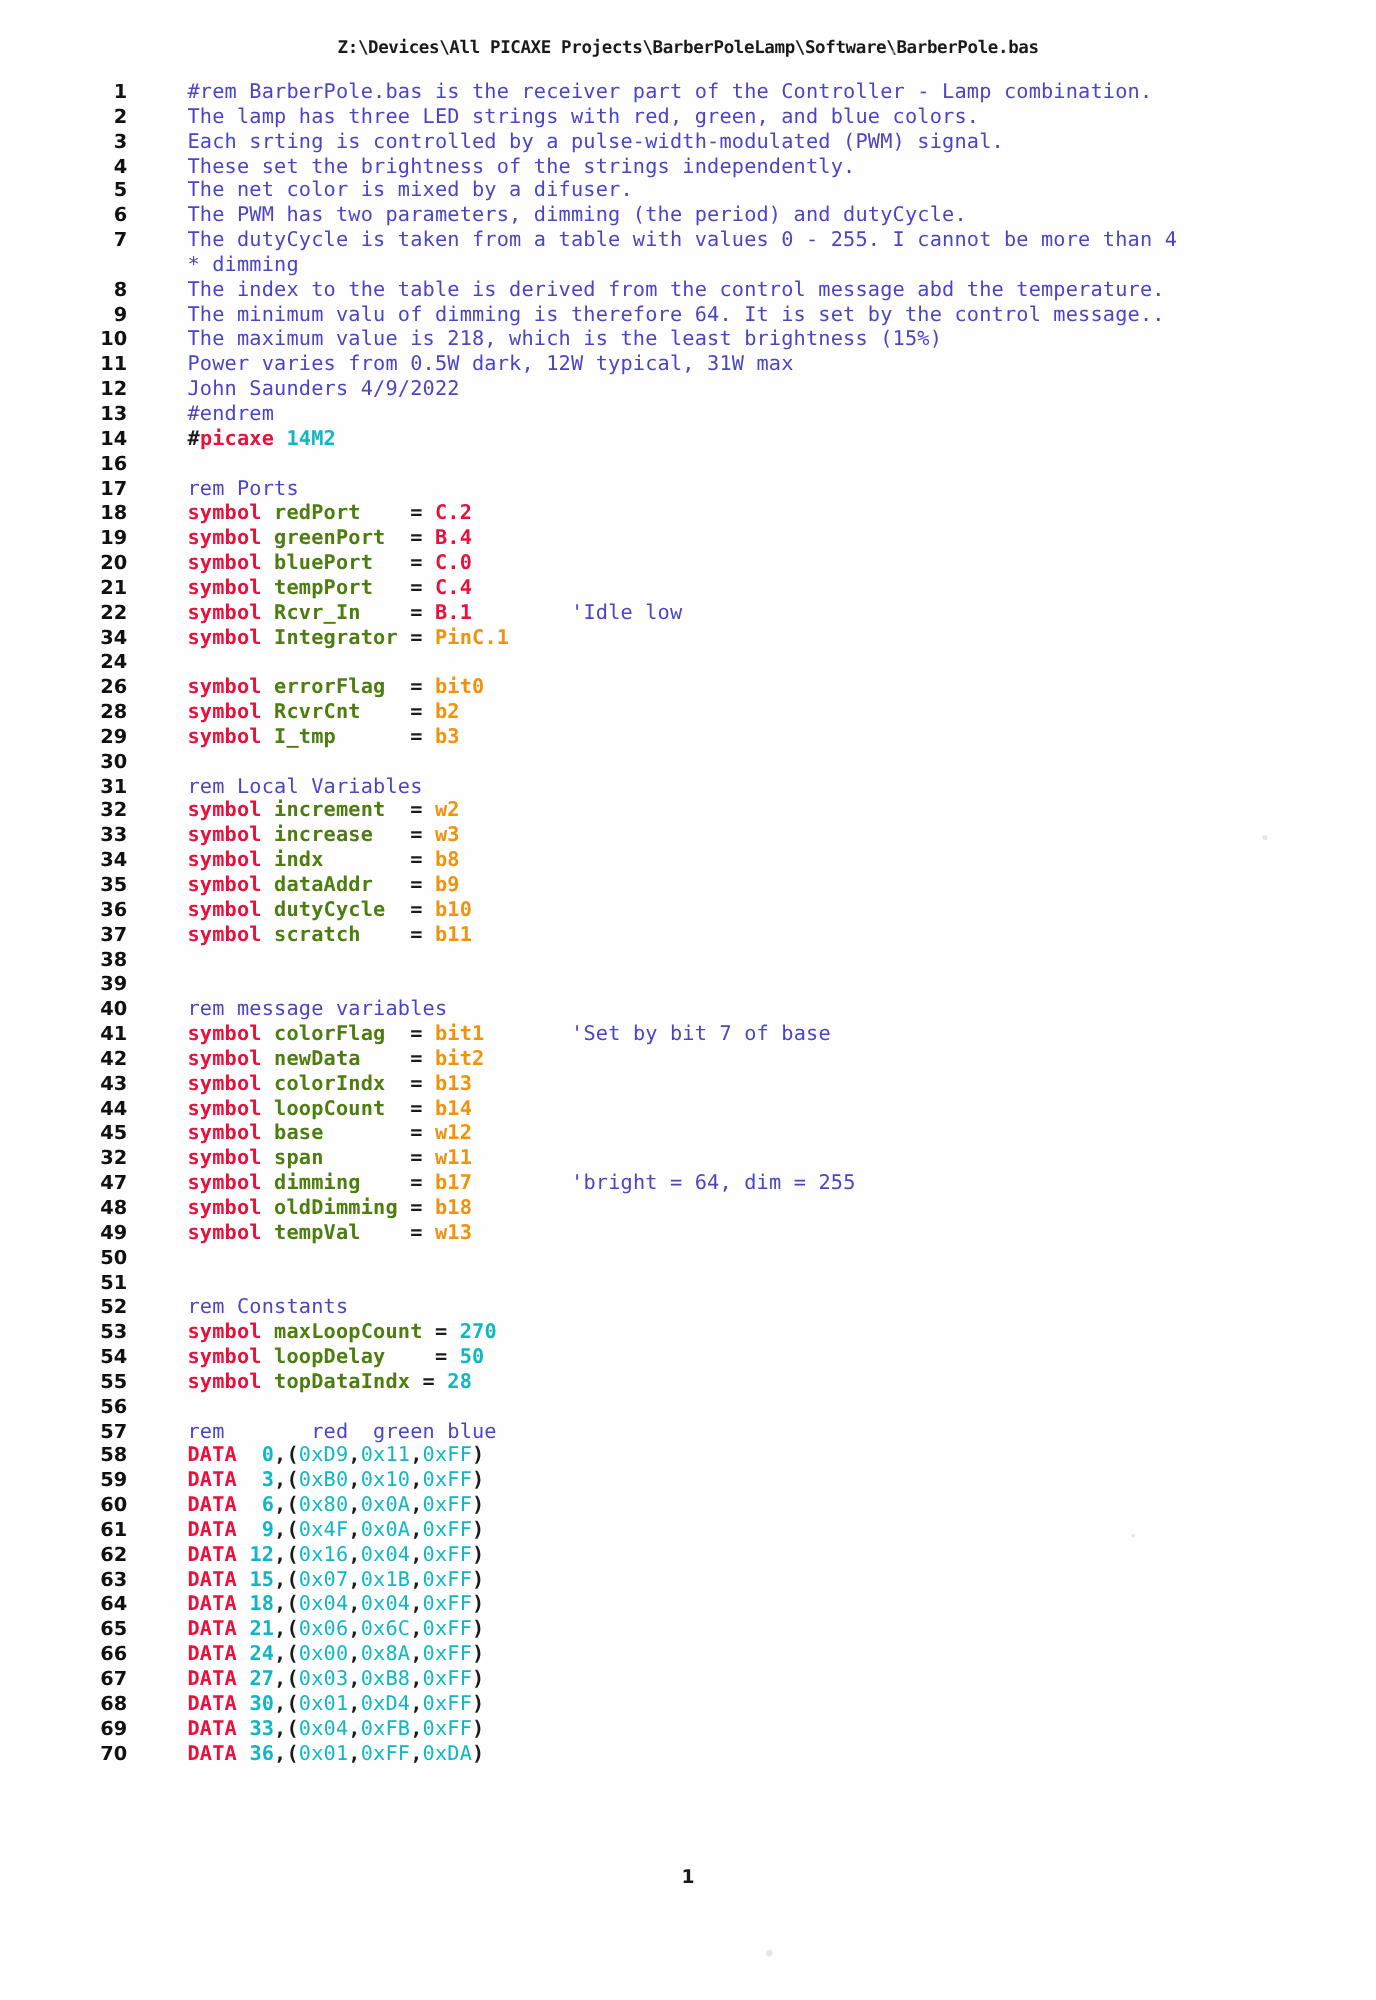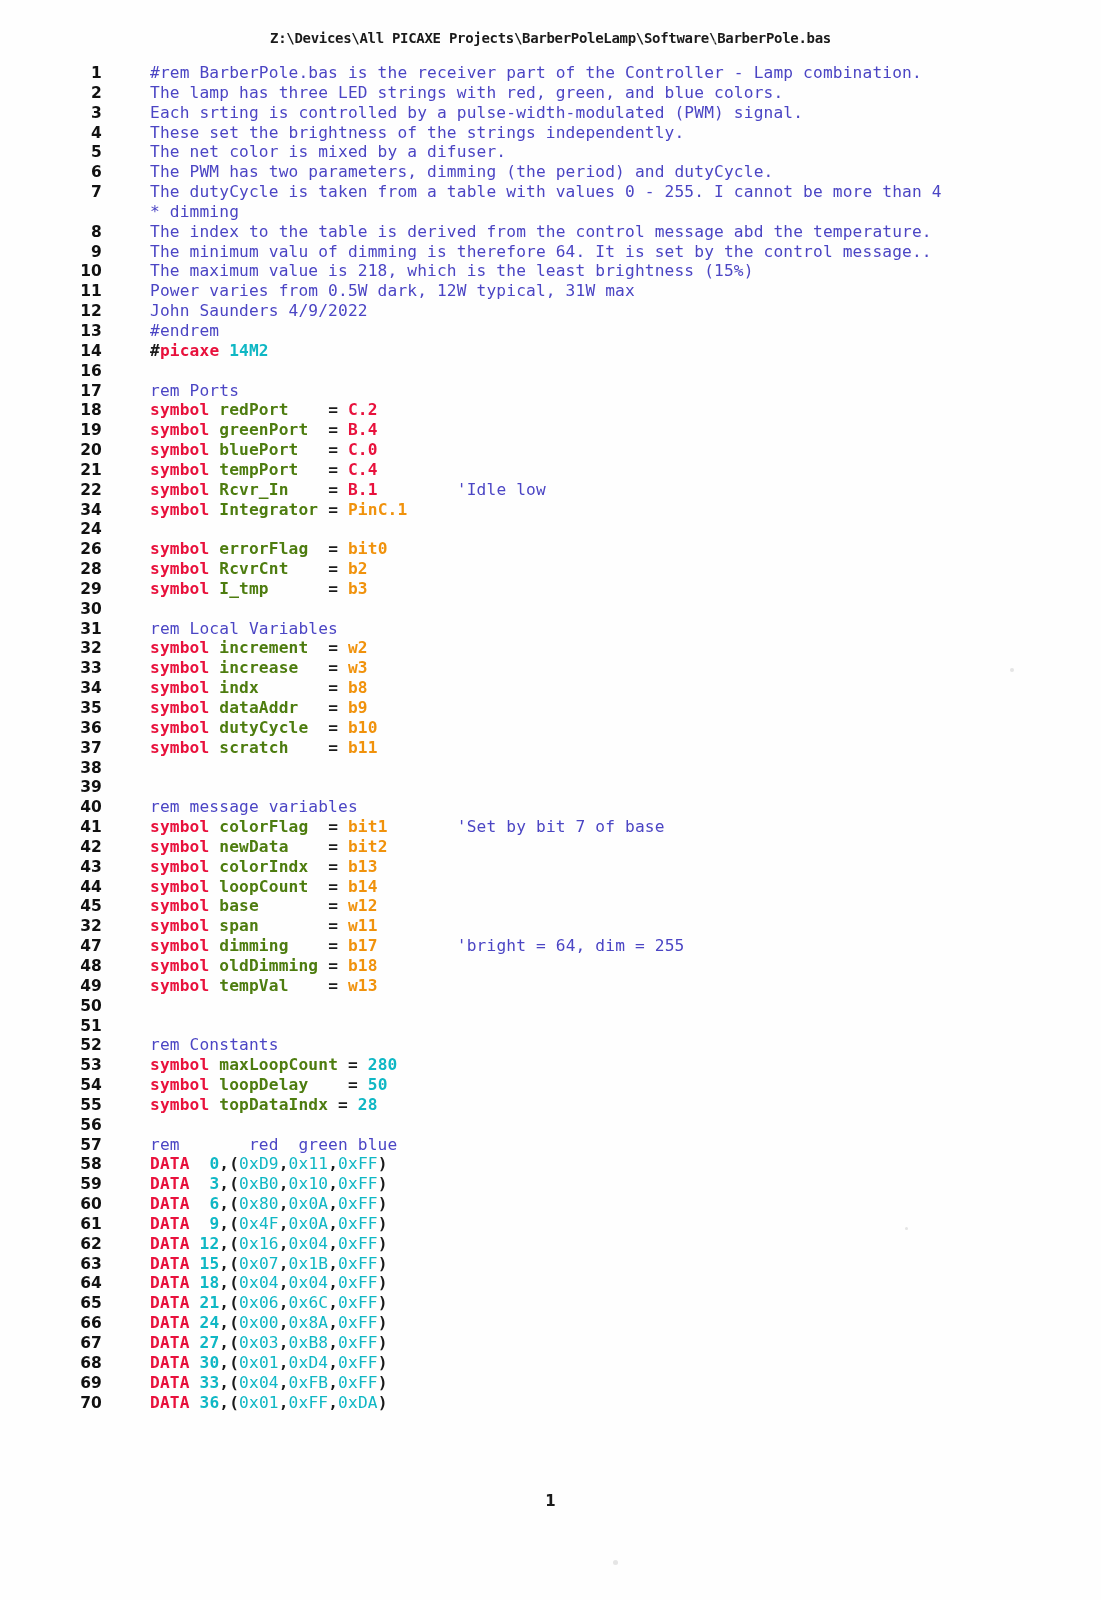--- a/index.html
+++ b/index.html
@@ -158,21 +158,21 @@
       <div class="code-line"><span class="lineno">43</span><span class="code"><span class="tok-keyword">symbol</span><span class="tok-plain"> </span><span class="tok-ident">colorIndx</span><span class="tok-plain">  </span><span class="tok-op">=</span><span class="tok-plain"> </span><span class="tok-reg">b13</span></span></div>
       <div class="code-line"><span class="lineno">44</span><span class="code"><span class="tok-keyword">symbol</span><span class="tok-plain"> </span><span class="tok-ident">loopCount</span><span class="tok-plain">  </span><span class="tok-op">=</span><span class="tok-plain"> </span><span class="tok-reg">b14</span></span></div>
       <div class="code-line"><span class="lineno">45</span><span class="code"><span class="tok-keyword">symbol</span><span class="tok-plain"> </span><span class="tok-ident">base</span><span class="tok-plain">       </span><span class="tok-op">=</span><span class="tok-plain"> </span><span class="tok-reg">w12</span></span></div>
       <div class="code-line"><span class="lineno">32</span><span class="code"><span class="tok-keyword">symbol</span><span class="tok-plain"> </span><span class="tok-ident">span</span><span class="tok-plain">       </span><span class="tok-op">=</span><span class="tok-plain"> </span><span class="tok-reg">w11</span></span></div>
       <div class="code-line"><span class="lineno">47</span><span class="code"><span class="tok-keyword">symbol</span><span class="tok-plain"> </span><span class="tok-ident">dimming</span><span class="tok-plain">    </span><span class="tok-op">=</span><span class="tok-plain"> </span><span class="tok-reg">b17</span><span class="tok-plain">        </span><span class="tok-comment">'bright = 64, dim = 255</span></span></div>
       <div class="code-line"><span class="lineno">48</span><span class="code"><span class="tok-keyword">symbol</span><span class="tok-plain"> </span><span class="tok-ident">oldDimming</span><span class="tok-plain"> </span><span class="tok-op">=</span><span class="tok-plain"> </span><span class="tok-reg">b18</span></span></div>
       <div class="code-line"><span class="lineno">49</span><span class="code"><span class="tok-keyword">symbol</span><span class="tok-plain"> </span><span class="tok-ident">tempVal</span><span class="tok-plain">    </span><span class="tok-op">=</span><span class="tok-plain"> </span><span class="tok-reg">w13</span></span></div>
       <div class="code-line"><span class="lineno">50</span><span class="code"></span></div>
       <div class="code-line"><span class="lineno">51</span><span class="code"></span></div>
       <div class="code-line"><span class="lineno">52</span><span class="code"><span class="tok-comment">rem Constants</span></span></div>
-      <div class="code-line"><span class="lineno">53</span><span class="code"><span class="tok-keyword">symbol</span><span class="tok-plain"> </span><span class="tok-ident">maxLoopCount</span><span class="tok-plain"> </span><span class="tok-op">=</span><span class="tok-plain"> </span><span class="tok-number">280</span></span></div>
+      <div class="code-line"><span class="lineno">53</span><span class="code"><span class="tok-keyword">symbol</span><span class="tok-plain"> </span><span class="tok-ident">maxLoopCount</span><span class="tok-plain"> </span><span class="tok-op">=</span><span class="tok-plain"> </span><span class="tok-number">270</span></span></div>
       <div class="code-line"><span class="lineno">54</span><span class="code"><span class="tok-keyword">symbol</span><span class="tok-plain"> </span><span class="tok-ident">loopDelay</span><span class="tok-plain">    </span><span class="tok-op">=</span><span class="tok-plain"> </span><span class="tok-number">50</span></span></div>
       <div class="code-line"><span class="lineno">55</span><span class="code"><span class="tok-keyword">symbol</span><span class="tok-plain"> </span><span class="tok-ident">topDataIndx</span><span class="tok-plain"> </span><span class="tok-op">=</span><span class="tok-plain"> </span><span class="tok-number">28</span></span></div>
       <div class="code-line"><span class="lineno">56</span><span class="code"></span></div>
       <div class="code-line"><span class="lineno">57</span><span class="code"><span class="tok-comment">rem       red  green blue</span></span></div>
       <div class="code-line"><span class="lineno">58</span><span class="code"><span class="tok-keyword">DATA</span><span class="tok-plain">  </span><span class="tok-number">0</span><span class="tok-punct">,(</span><span class="tok-hex">0xD9</span><span class="tok-punct">,</span><span class="tok-hex">0x11</span><span class="tok-punct">,</span><span class="tok-hex">0xFF</span><span class="tok-punct">)</span></span></div>
       <div class="code-line"><span class="lineno">59</span><span class="code"><span class="tok-keyword">DATA</span><span class="tok-plain">  </span><span class="tok-number">3</span><span class="tok-punct">,(</span><span class="tok-hex">0xB0</span><span class="tok-punct">,</span><span class="tok-hex">0x10</span><span class="tok-punct">,</span><span class="tok-hex">0xFF</span><span class="tok-punct">)</span></span></div>
       <div class="code-line"><span class="lineno">60</span><span class="code"><span class="tok-keyword">DATA</span><span class="tok-plain">  </span><span class="tok-number">6</span><span class="tok-punct">,(</span><span class="tok-hex">0x80</span><span class="tok-punct">,</span><span class="tok-hex">0x0A</span><span class="tok-punct">,</span><span class="tok-hex">0xFF</span><span class="tok-punct">)</span></span></div>
       <div class="code-line"><span class="lineno">61</span><span class="code"><span class="tok-keyword">DATA</span><span class="tok-plain">  </span><span class="tok-number">9</span><span class="tok-punct">,(</span><span class="tok-hex">0x4F</span><span class="tok-punct">,</span><span class="tok-hex">0x0A</span><span class="tok-punct">,</span><span class="tok-hex">0xFF</span><span class="tok-punct">)</span></span></div>
       <div class="code-line"><span class="lineno">62</span><span class="code"><span class="tok-keyword">DATA</span><span class="tok-plain"> </span><span class="tok-number">12</span><span class="tok-punct">,(</span><span class="tok-hex">0x16</span><span class="tok-punct">,</span><span class="tok-hex">0x04</span><span class="tok-punct">,</span><span class="tok-hex">0xFF</span><span class="tok-punct">)</span></span></div>
       <div class="code-line"><span class="lineno">63</span><span class="code"><span class="tok-keyword">DATA</span><span class="tok-plain"> </span><span class="tok-number">15</span><span class="tok-punct">,(</span><span class="tok-hex">0x07</span><span class="tok-punct">,</span><span class="tok-hex">0x1B</span><span class="tok-punct">,</span><span class="tok-hex">0xFF</span><span class="tok-punct">)</span></span></div>

